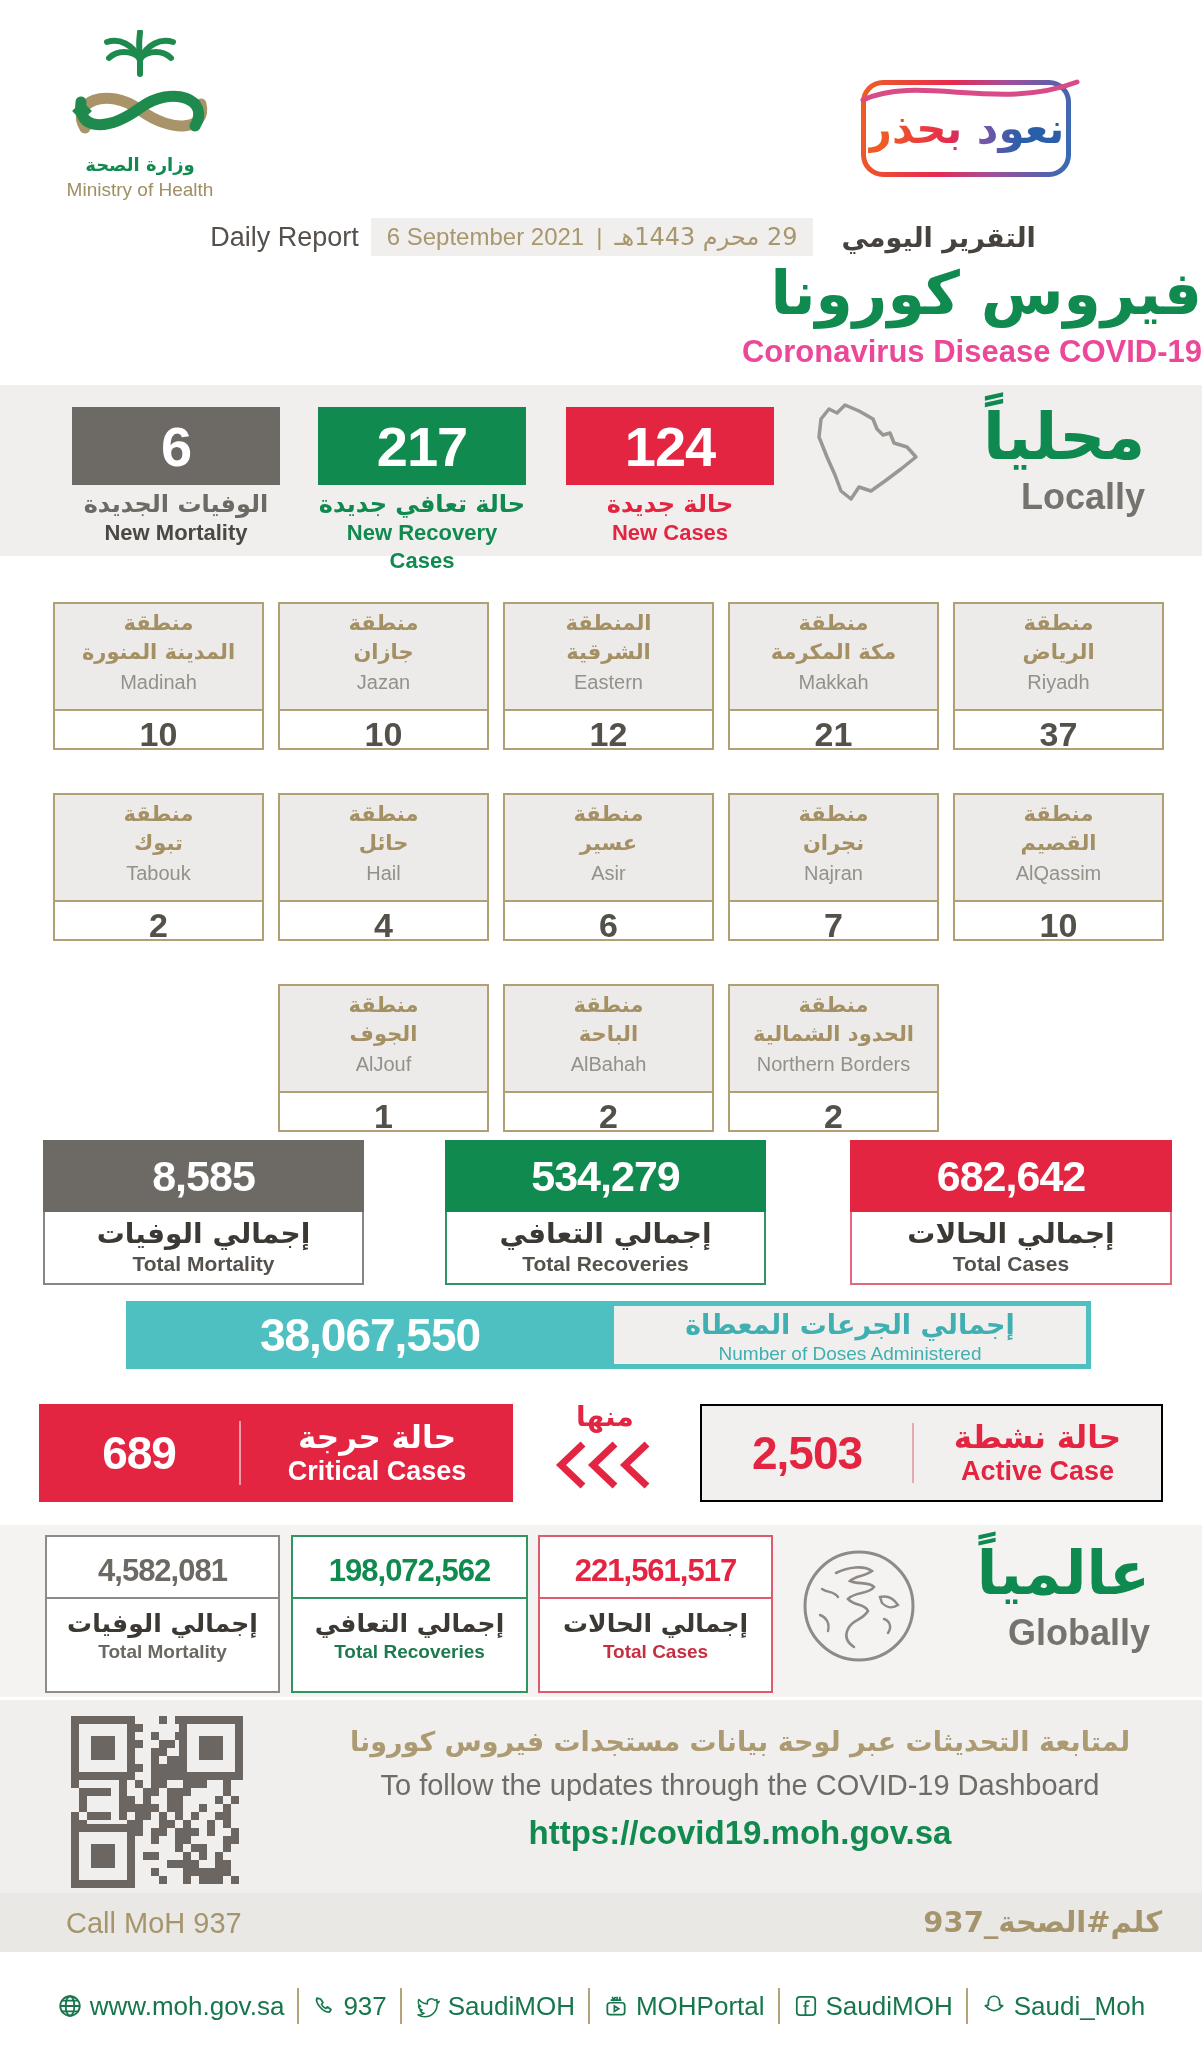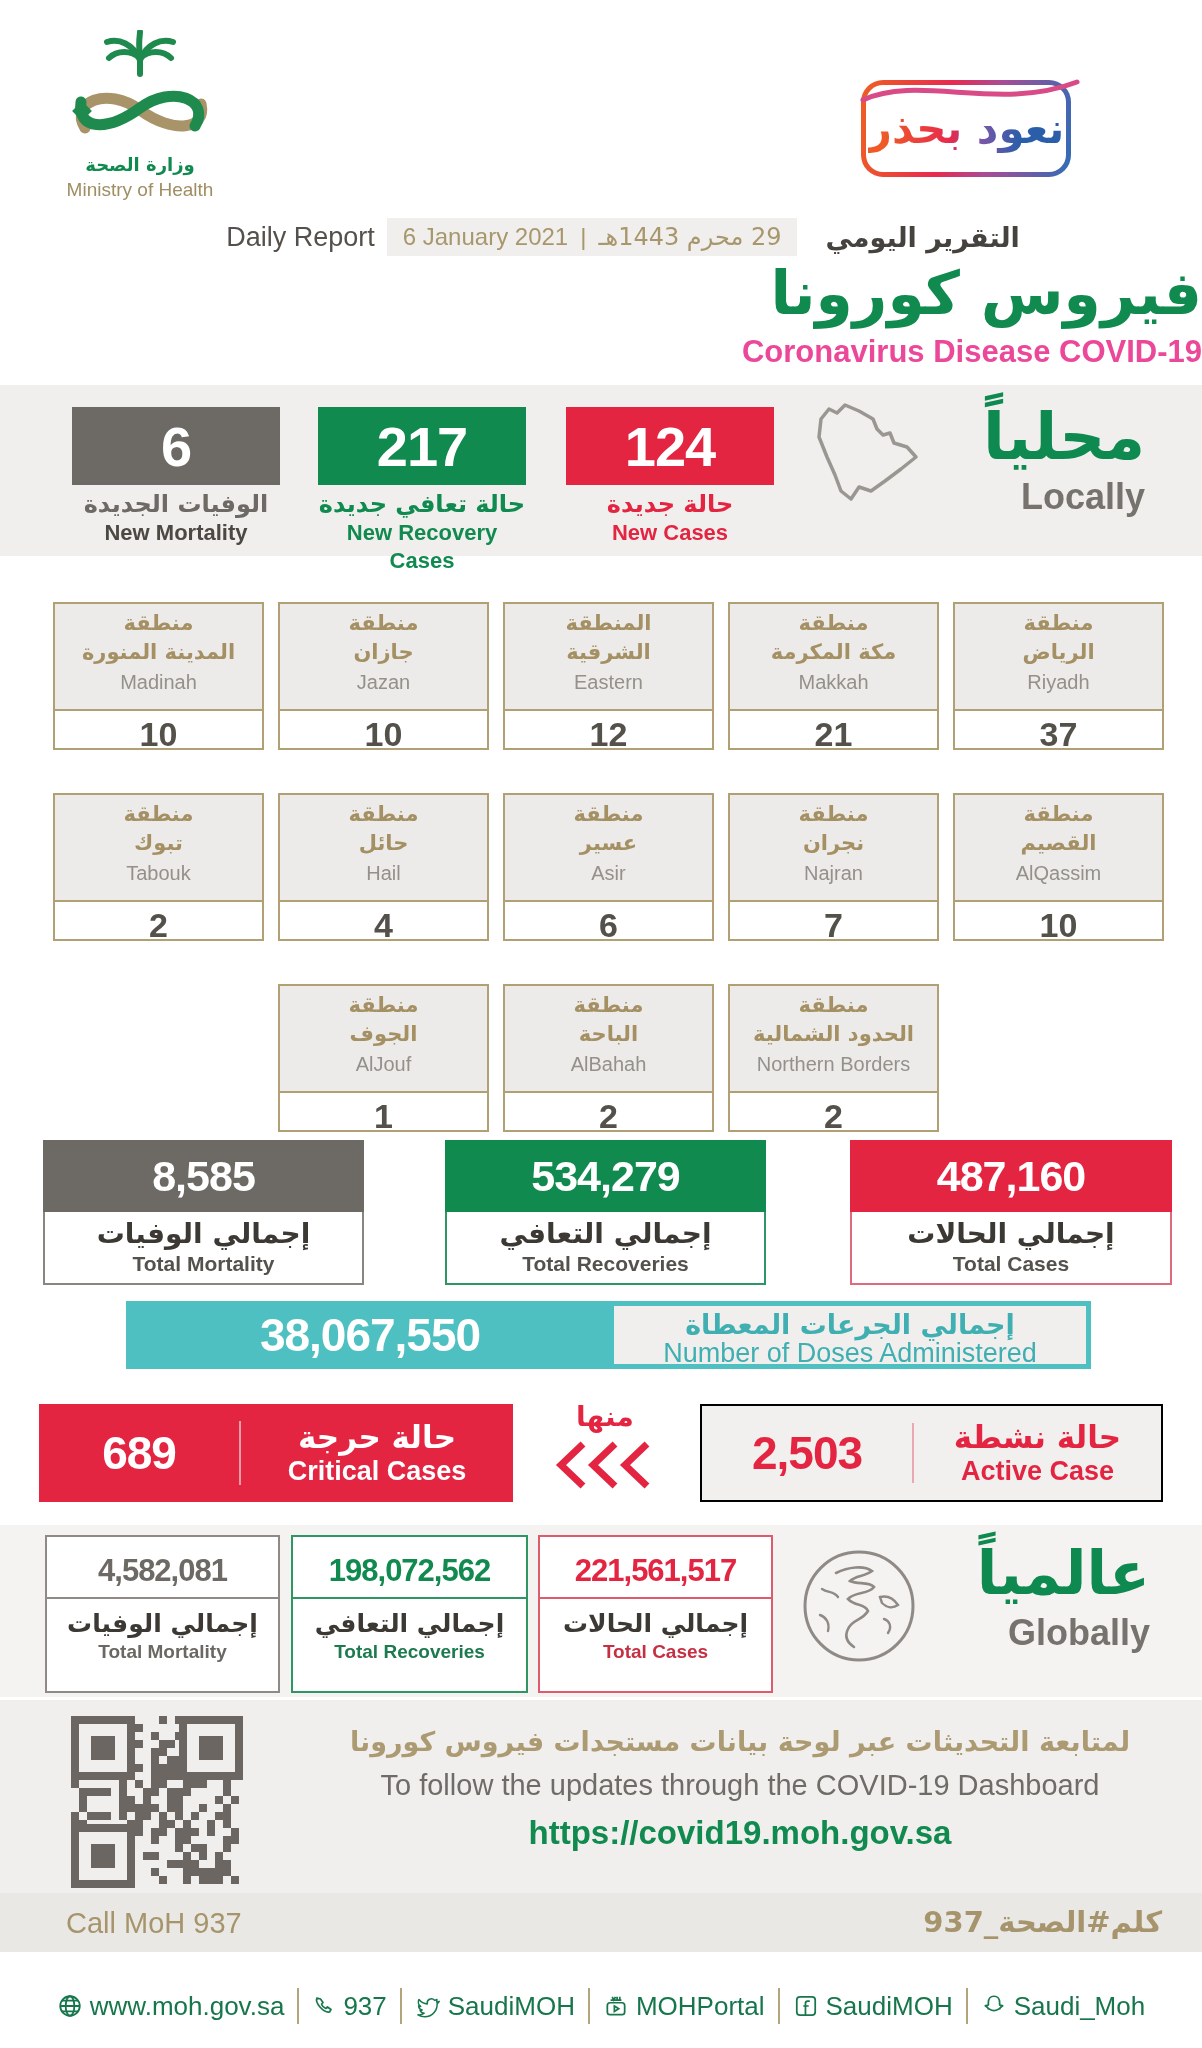--- a/index.html
+++ b/index.html
@@ -65,21 +65,21 @@
   .t-ar{color:#3c3833;font-size:28px;font-weight:700;line-height:34px;}
   .t-en{color:#55514c;font-size:21px;font-weight:600;line-height:26px;}
 
   
   .doses{left:126px;top:1301px;width:965px;height:68px;background:#4fc0c1;display:flex;}
   .doses-num{flex:1;display:flex;align-items:center;justify-content:center;color:#fff;
              font-size:46px;font-weight:800;letter-spacing:-1px;}
   .doses-lbl{width:472px;margin:5px 5px 5px 0;background:#f0efed;text-align:center;
              padding-top:3px;box-sizing:border-box;}
   .doses-ar{color:#3fafb1;font-size:27px;font-weight:700;line-height:32px;}
-  .doses-en{color:#3fafb1;font-size:27px;line-height:25px;}
+  .doses-en{color:#3fafb1;font-size:19px;line-height:25px;}
 
   
   .critical{left:39px;top:1404px;width:474px;height:98px;background:#e42542;display:flex;
             align-items:center;color:#fff;}
   .crit-num{width:200px;text-align:center;font-size:46px;font-weight:800;letter-spacing:-1px;}
   .vline-w{width:2px;height:64px;background:rgba(255,255,255,.55);}
   .crit-lbls{flex:1;text-align:center;}
   .crit-ar{font-size:31px;font-weight:700;line-height:36px;}
   .crit-en{font-size:27px;font-weight:600;line-height:32px;}
   .ofwhich{left:545px;top:1400px;width:120px;text-align:center;color:#e42542;}
@@ -147,21 +147,21 @@
       <path d="M14 32 C70 6 150 44 228 14" fill="none" stroke="#d84b86" stroke-width="5" stroke-linecap="round"></path>
     </svg>
     <div class="badge-inner">
       <div class="badge-text ar" dir="rtl">نعود بحذر</div>
     </div>
   </div>
 
   <div class="abs date-row">
     <span class="daily-report">Daily Report</span>
     <span class="date-chip">
-      <span>6 January 2021</span>
+      <span>6 September 2021</span>
       <span>|</span>
       <span class="ar" dir="rtl">29 محرم 1443هـ</span>
     </span>
     <span class="report-ar ar" dir="rtl">التقرير اليومي</span>
   </div>
 
   <div class="abs main-title ctr ar" dir="rtl">فيروس كورونا</div>
   <div class="abs sub-title ctr">Coronavirus Disease COVID-19</div>
 
   <div class="abs band-local">
@@ -309,21 +309,21 @@
     </div>
   </div>
   <div class="tcard" style="left:445px;">
     <div class="thead" style="background:#108a4f;">534,279</div>
     <div class="tbody" style="border-color:#2f9663;">
       <div class="t-ar ar" dir="rtl">إجمالي التعافي</div>
       <div class="t-en">Total Recoveries</div>
     </div>
   </div>
   <div class="tcard" style="left:850px;width:322px;">
-    <div class="thead" style="background:#e42542;">487,160</div>
+    <div class="thead" style="background:#e42542;">682,642</div>
     <div class="tbody" style="border-color:#e2697c;">
       <div class="t-ar ar" dir="rtl">إجمالي الحالات</div>
       <div class="t-en">Total Cases</div>
     </div>
   </div>
 
   <div class="abs doses">
     <div class="doses-num">38,067,550</div>
     <div class="doses-lbl">
       <div class="doses-ar ar" dir="rtl">إجمالي الجرعات المعطاة</div>

